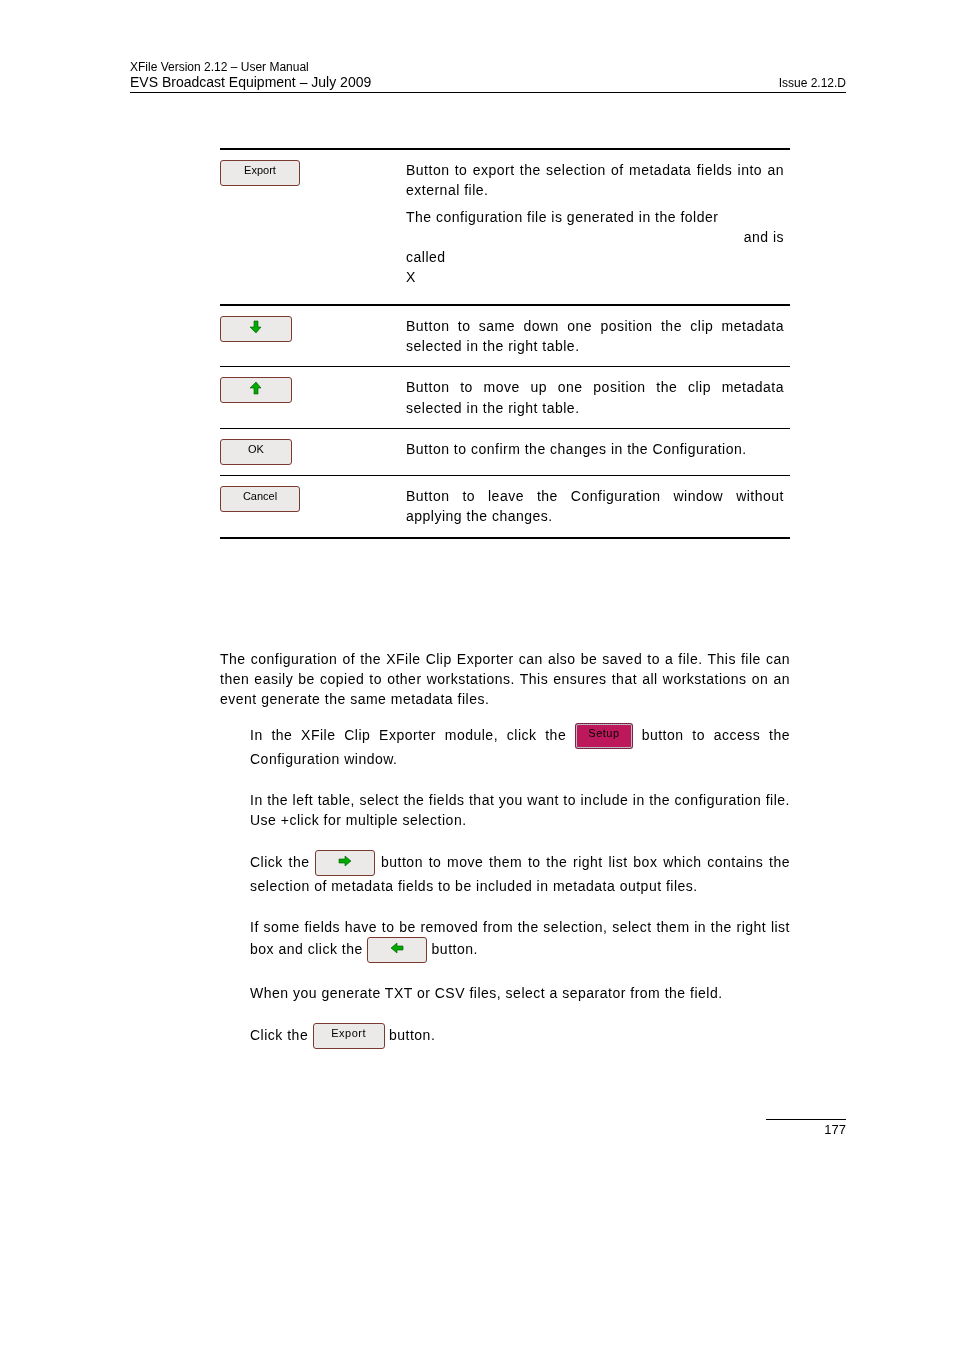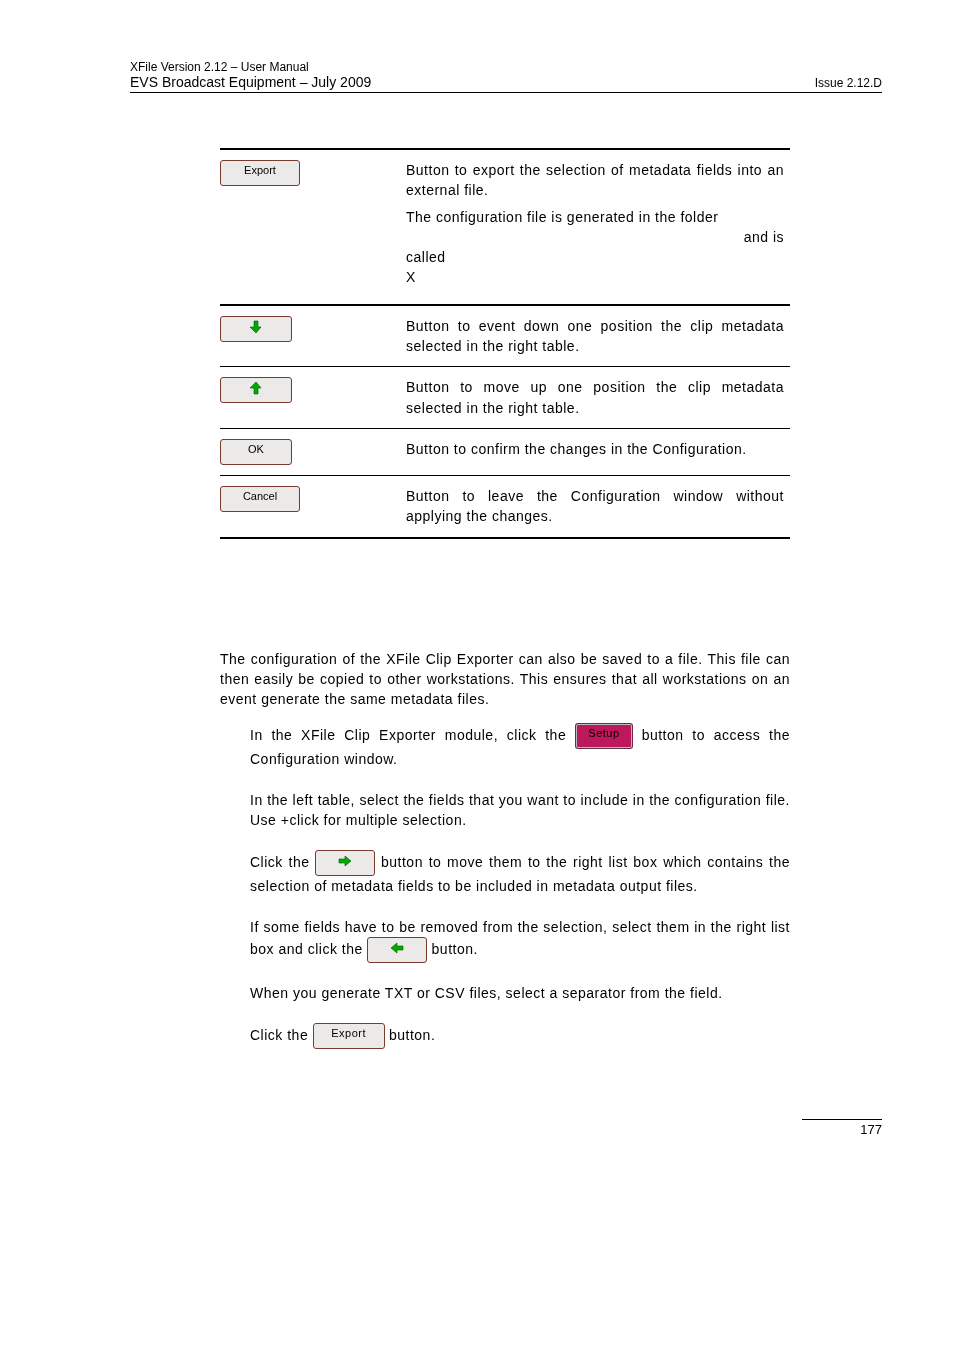--- a/index.html
+++ b/index.html
@@ -4,21 +4,21 @@
 <style>
   body {
     margin: 0;
     padding: 0;
     background: #fff;
     font-family: Arial, Helvetica, sans-serif;
     color: #000;
     width: 954px;
   }
   .page {
-    padding: 60px 72px 40px 130px;
+    padding: 60px 108px 40px 130px;
     box-sizing: border-box;
   }
   .header-row {
     display: flex;
     justify-content: space-between;
     align-items: flex-end;
     border-bottom: 1px solid #000;
     padding-bottom: 2px;
     margin-bottom: 55px;
   }
@@ -166,21 +166,21 @@
       <tr>
         <td class="col-btn">
           <span class="btn-img">
             <span class="icon-arrow-down">
               <svg width="14" height="14" viewBox="0 0 14 14">
                   <path d="M5 1 h4 v6 h3 L7 13 1 7 h4 z" fill="#0a0" stroke="#050" stroke-width="0.6"></path>
                 </svg>
             </span>
           </span>
         </td>
-        <td class="col-desc">Button to event down one position the clip metadata selected in the right table.</td>
+        <td class="col-desc">Button to same down one position the clip metadata selected in the right table.</td>
       </tr>
       <tr>
         <td class="col-btn">
           <span class="btn-img">
             <span class="icon-arrow-up">
               <svg width="14" height="14" viewBox="0 0 14 14">
                   <path d="M5 13 h4 v-6 h3 L7 1 1 7 h4 z" fill="#0a0" stroke="#050" stroke-width="0.6"></path>
                 </svg>
             </span>
           </span>

